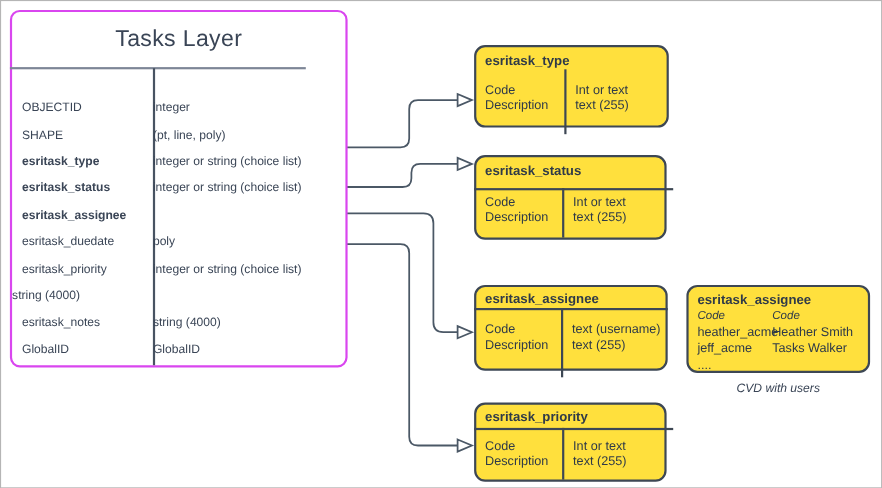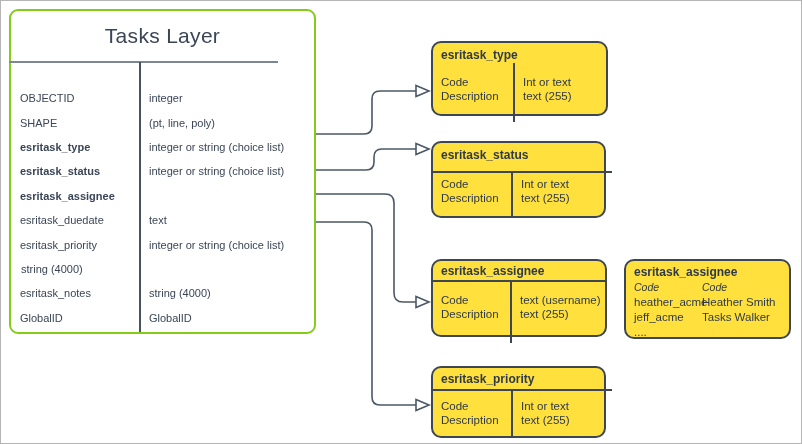--- a/index.html
+++ b/index.html
@@ -4,31 +4,31 @@
 <style>
   html,body{margin:0;padding:0;background:#fff;}
   #canvas{
     position:relative;width:802px;height:444px;box-sizing:border-box;
     border:1px solid #b5b5b5;background:#fff;overflow:hidden;
     font-family:"Liberation Sans", sans-serif;color:#3a4556;
   }
   
   .main-table{
     position:absolute;left:8px;top:8px;width:307px;height:325px;box-sizing:border-box;
-    border:2px solid #84cc16;border-radius:9px;background:#fff;
+    border:2px solid #d946ef;border-radius:9px;background:#fff;
   }
   .main-title{position:absolute;top:13px;left:0;width:100%;text-align:center;
     font-size:21px;letter-spacing:.3px;}
   .main-title-sep{position:absolute;left:-2px;top:50px;width:269px;height:0;
     border-top:2px solid #7d8696;}
   .main-col-divider{position:absolute;left:128px;top:51px;bottom:0;width:1.5px;background:#485362;}
   .rows{position:absolute;left:0;right:0;top:75px;}
   .row{display:flex;height:24.4px;align-items:center;font-size:11px;}
   .cell-field{width:128px;padding-left:9px;box-sizing:border-box;white-space:nowrap;}
-  .cell-type{padding-left:10px;white-space:nowrap;}
+  .cell-type{white-space:nowrap;}
   .bold{font-weight:bold;}
   
   .dbox{
     position:absolute;box-sizing:border-box;background:#ffe03d;
     border:2px solid #3d4754;border-radius:10px;
   }
   .dbox-title{position:absolute;top:5px;left:8px;font-size:12px;font-weight:bold;white-space:nowrap;color:#2f3a48;}
   .dbox-sep{position:absolute;left:-2px;top:24px;height:0;border-top:2px solid #3d4754;}
   .sep-contained{right:-2px;}
   .sep-overshoot{right:-8px;}
@@ -91,21 +91,21 @@
       </div>
       <div class="row">
         <span class="cell-field bold">esritask_status</span>
         <span class="cell-type">integer or string (choice list)</span>
       </div>
       <div class="row">
         <span class="cell-field bold">esritask_assignee</span>
       </div>
       <div class="row">
         <span class="cell-field">esritask_duedate</span>
-        <span class="cell-type">text</span>
+        <span class="cell-type">poly</span>
       </div>
       <div class="row">
         <span class="cell-field">esritask_priority</span>
         <span class="cell-type">integer or string (choice list)</span>
       </div>
       <div class="row">
         <span class="cell-type">string (4000)</span>
       </div>
       <div class="row">
         <span class="cell-field">esritask_notes</span>
@@ -194,14 +194,15 @@
       </div>
       <div class="cvd-row">
         <span class="cvd-c1">jeff_acme</span>
         <span>Tasks Walker</span>
       </div>
       <div class="cvd-row">
         <span>....</span>
       </div>
     </div>
   </div>
+  <div class="cvd-caption">CVD with users</div>
 
 </div>
 
 </body></html>

